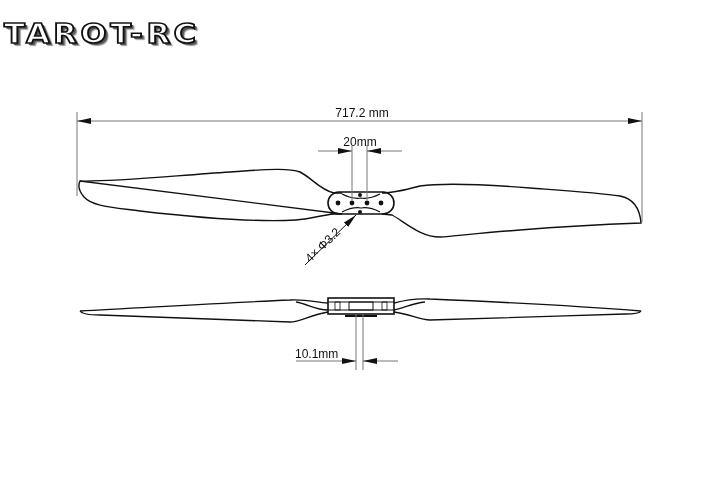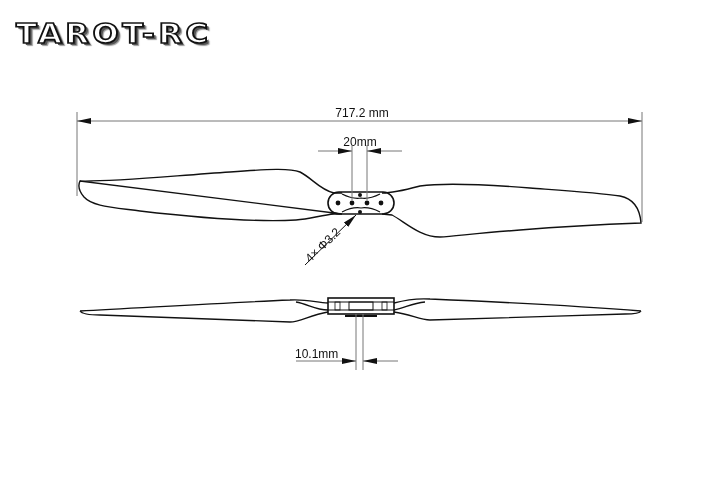--- a/index.html
+++ b/index.html
@@ -1,17 +1,17 @@
 <!DOCTYPE html>
 <html><head>
 <meta charset="utf-8">
 <style>
   html, body { margin: 0; padding: 0; background: #ffffff; }
   body { width: 720px; height: 480px; position: relative; overflow: hidden; font-family: "Liberation Sans", sans-serif; }
-  .logo { position: absolute; left: 16px; top: 20px; width: 250px; height: 28px; }
+  .logo { position: absolute; left: 4px; top: 20px; width: 250px; height: 28px; }
   .logo-text {
     position: absolute; left: 0; top: 0;
     font-family: "DejaVu Sans", sans-serif; font-weight: bold; font-size: 26px;
     letter-spacing: 3px; color: #ffffff; line-height: 28px;
     -webkit-text-stroke: 1.6px #111;
     text-shadow: 2px 2px 0 #555, 3px 3px 1px #999;
     transform: scaleX(1.18); transform-origin: left center;
   }
   svg.drawing { position: absolute; left: 0; top: 0; }
   .dim-label { font-family: "Liberation Sans", sans-serif; font-size: 11px; fill: #111; }

